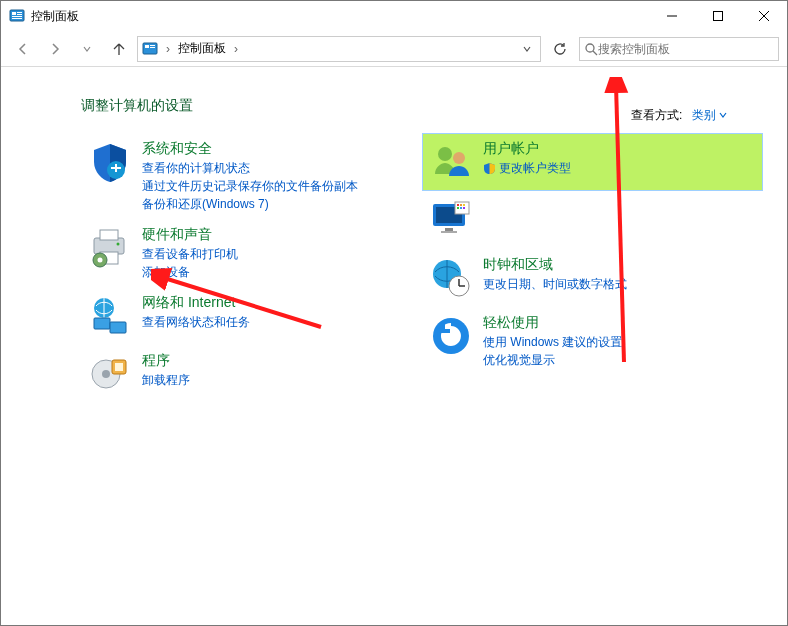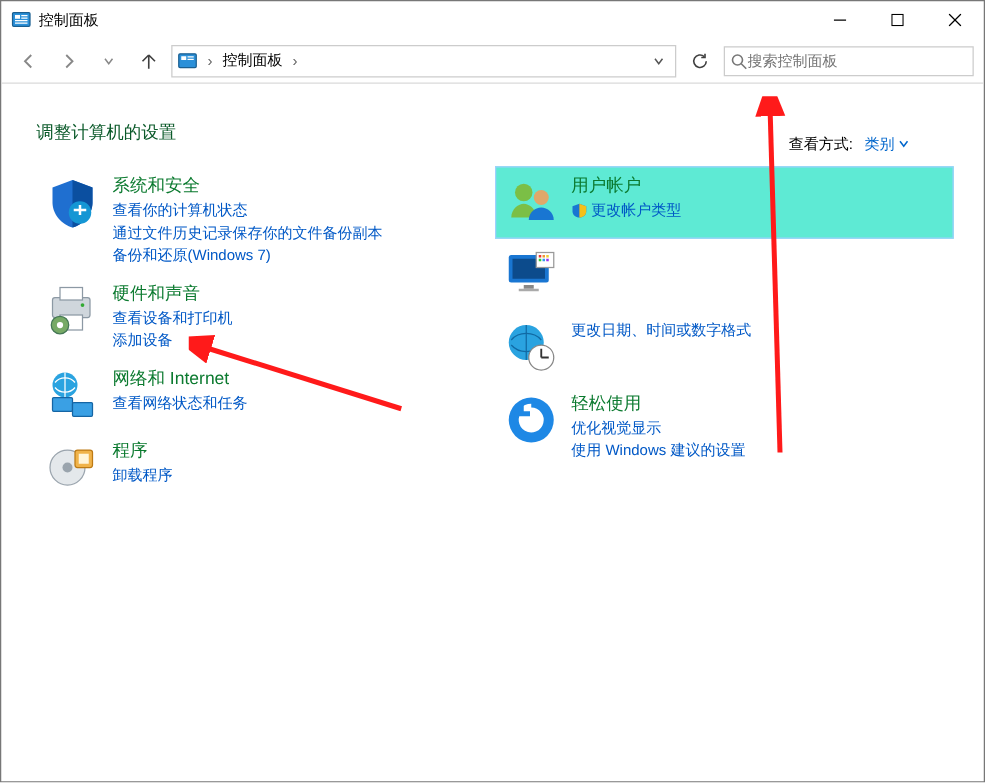--- a/index.html
+++ b/index.html
@@ -13,28 +13,28 @@
     .navbtn{width:28px;height:28px;display:flex;align-items:center;justify-content:center;color:#888}
     .navbtn.active{color:#404040}
     .addressbar{flex:1;min-width:0;height:26px;border:1px solid #ccc;display:flex;align-items:center;padding:0 4px;gap:6px}
     .addr-icon{width:16px;height:16px;display:flex;align-items:center;justify-content:center}
     .addr-sep{color:#666;margin:0 2px}
     .addr-text{color:#000}
     .addr-chevron{margin-left:auto;color:#555;padding-right:4px}
     .refresh{width:30px;height:26px;display:flex;align-items:center;justify-content:center;color:#404040}
     .searchbar{width:200px;height:24px;border:1px solid #ccc;display:flex;align-items:center;padding:0 4px}
     .searchbar input{border:none;outline:none;flex:1;color:#555;background:transparent}
-    .content{flex:1;padding:30px 24px 10px 28px;position:relative}
+    .content{flex:1;padding:30px 24px 10px 80px;position:relative}
     .heading{color:#0b5a2a;font-size:14px;margin-bottom:18px}
     .viewby{position:absolute;right:60px;top:40px;color:#000}
     .viewby .link{color:#0066cc;margin-left:6px}
     .cols{display:flex;}
     .col{flex:1}
     .item{display:flex;padding:6px 6px;gap:10px;border:1px solid transparent}
-    .item.sel{background:#5eead4;border:1px solid #9ed0ff}
+    .item.sel{background:#bef264;border:1px solid #9ed0ff}
     .item-icon{width:44px;height:44px;flex-shrink:0;display:flex;align-items:center;justify-content:center}
     .item-body{display:flex;flex-direction:column;gap:2px}
     .item-title{color:#0b7a2f;font-size:14px}
     .item-link{color:#0058c6;font-size:12px;line-height:16px}
     .shield-badge{display:inline-block;vertical-align:-3px;margin-right:3px}
     
     .arrow{position:absolute;pointer-events:none}
     svg{display:block}
   </style>
 </head>
@@ -250,37 +250,38 @@
               <svg width="44" height="44" viewBox="0 0 44 44">
                 <circle cx="18" cy="18" r="14" fill="#2aa3e0"></circle>
                 <path d="M6 16c6-7 18-7 24 0M6 20c6 7 18 7 24 0" stroke="#116aa4" fill="none"></path>
                 <line x1="18" y1="4" x2="18" y2="32" stroke="#116aa4"></line>
                 <circle cx="30" cy="30" r="10" fill="#fff" stroke="#888"></circle>
                 <line x1="30" y1="30" x2="30" y2="23" stroke="#333" stroke-width="1.5"></line>
                 <line x1="30" y1="30" x2="36" y2="30" stroke="#333" stroke-width="1.5"></line>
               </svg>
             </div>
           <div class="item-body">
+            <div class="item-title">时钟和区域</div>
             <div class="item-link">更改日期、时间或数字格式</div>
           </div>
         </div>
 
         <div class="item">
           <div class="item-icon">
               <svg width="44" height="44" viewBox="0 0 44 44">
                 <circle cx="22" cy="22" r="18" fill="#1e88e5"></circle>
                 <circle cx="22" cy="22" r="13" fill="#fff"></circle>
                 <path d="M22 10a12 12 0 1 1-8.5 3.5" fill="none" stroke="#1e88e5" stroke-width="4"></path>
                 <path d="M14 10 L14 17 L21 17" fill="none" stroke="#1e88e5" stroke-width="4"></path>
               </svg>
             </div>
           <div class="item-body">
             <div class="item-title">轻松使用</div>
+            <div class="item-link">使用 Windows 建议的设置</div>
             <div class="item-link">优化视觉显示</div>
-            <div class="item-link">使用 Windows 建议的设置</div>
           </div>
         </div>
       </div>
     </div>
 
     <svg class="arrow" style="left:150px;top:200px" width="180" height="70">
         <defs>
           <marker id="ah1" markerWidth="10" markerHeight="10" refX="2" refY="3" orient="auto">
             <path d="M0,0 L0,6 L8,3 z" fill="#ff1a1a"></path>
           </marker>

